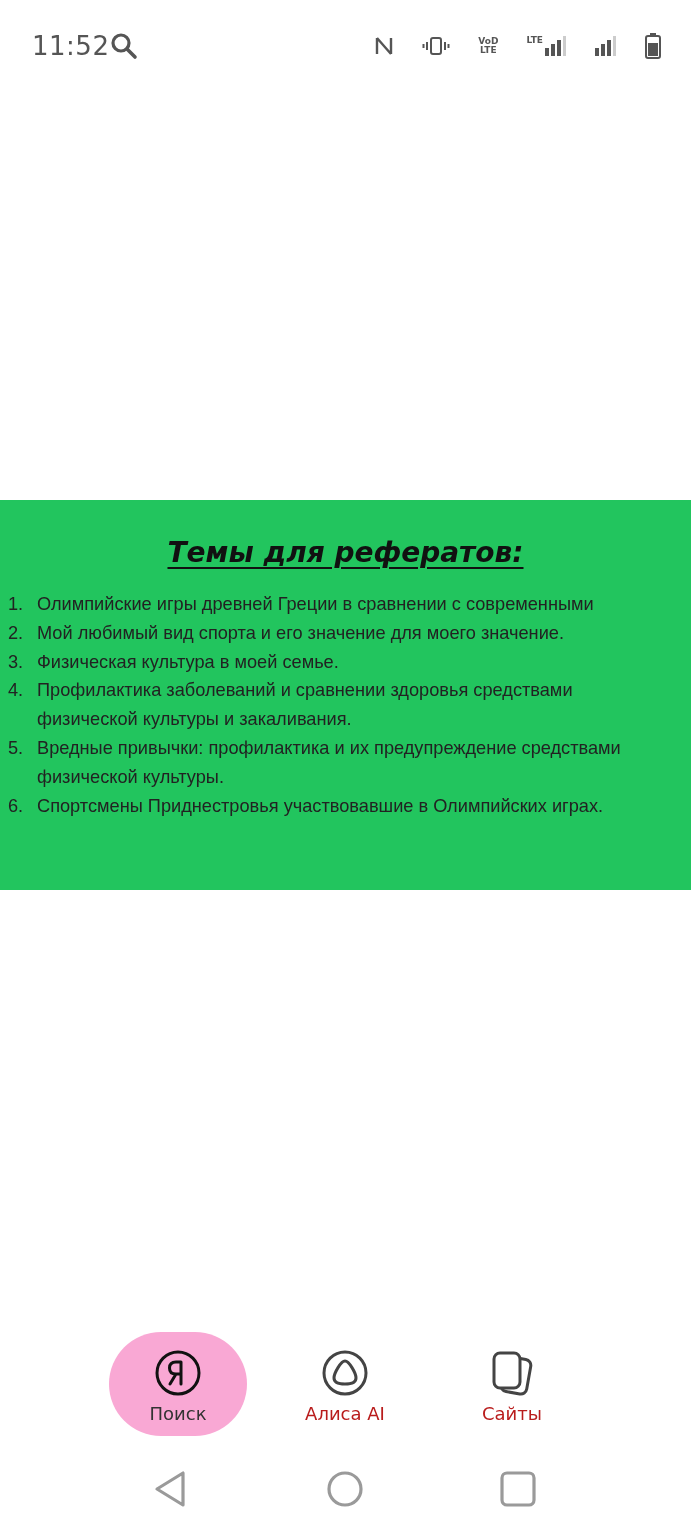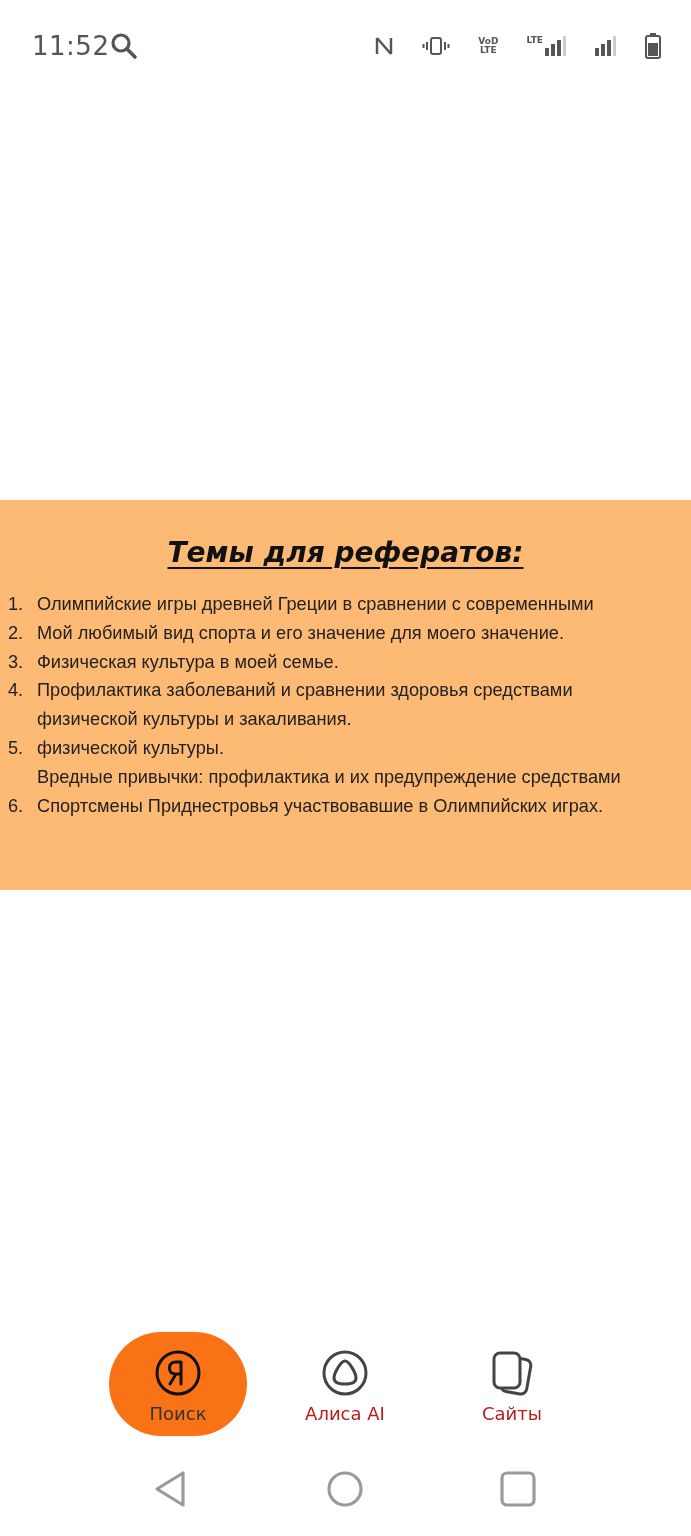--- a/index.html
+++ b/index.html
@@ -8,31 +8,31 @@
 
     
     .status-bar { position: absolute; top: 0; left: 0; width: 691px; height: 90px; }
     .status-time { position: absolute; left: 32px; top: 31px; font-size: 26px; color: #555; letter-spacing: 0.5px; font-family: "DejaVu Sans", sans-serif; }
     .status-search { position: absolute; left: 110px; top: 32px; width: 28px; height: 28px; }
     .status-icons { position: absolute; right: 30px; top: 32px; height: 28px; display: flex; align-items: center; gap: 28px; }
     .si { display: inline-block; }
     .si-text { font-size: 9px; line-height: 9px; color: #555; font-weight: bold; font-family: "DejaVu Sans", sans-serif; text-align: center; }
 
     
-    .doc-image { position: absolute; left: 0; top: 500px; width: 691px; height: 390px; background: #fdba74; }
+    .doc-image { position: absolute; left: 0; top: 500px; width: 691px; height: 390px; background: #22c55e; }
     .doc-title { position: absolute; left: 0; width: 691px; top: 36px; text-align: center; font-family: "DejaVu Sans", sans-serif; font-style: italic; font-weight: bold; font-size: 28px; color: #111; }
     .doc-title span { text-decoration: underline; text-underline-offset: 5px; text-decoration-thickness: 2px; }
     .doc-list { position: absolute; left: 8px; top: 90px; width: 683px; list-style: none; font-family: "Liberation Sans", sans-serif; font-size: 18.2px; color: #222; }
     .doc-list li { position: relative; padding-left: 29px; line-height: 28.8px; }
     .doc-list .num { position: absolute; left: 0; top: 0; }
 
     
     .bottom-nav { position: absolute; left: 0; top: 1330px; width: 691px; height: 110px; }
     .nav-item { position: absolute; top: 2px; width: 138px; height: 104px; border-radius: 52px; display: flex; flex-direction: column; align-items: center; padding-top: 17px; }
-    .nav-item.active { background: #f97316; }
+    .nav-item.active { background: #f9a8d4; }
     .nav-icon { width: 48px; height: 48px; }
     .nav-label { margin-top: 6px; font-size: 18px; color: #333; font-family: "DejaVu Sans", sans-serif; }
     .nav-item.inactive .nav-label { color: #b91c1c; }
 
     
     .system-nav { position: absolute; left: 0; top: 1455px; width: 691px; height: 70px; }
     .sys-btn { position: absolute; top: 14px; width: 40px; height: 40px; }
   </style>
 </head>
 <body>
@@ -99,22 +99,22 @@
       <span class="num">3.</span>
       <div>Физическая культура в моей семье.</div>
     </li>
     <li>
       <span class="num">4.</span>
       <div>Профилактика заболеваний и сравнении здоровья средствами</div>
       <div>физической культуры и закаливания.</div>
     </li>
     <li>
       <span class="num">5.</span>
+      <div>Вредные привычки: профилактика и их предупреждение средствами</div>
       <div>физической культуры.</div>
-      <div>Вредные привычки: профилактика и их предупреждение средствами</div>
     </li>
     <li>
       <span class="num">6.</span>
       <div>Спортсмены Приднестровья участвовавшие в Олимпийских играх.</div>
     </li>
   </ol>
 </div>
 
 <div class="bottom-nav">
   <div class="nav-item active" style="left:109px;">

